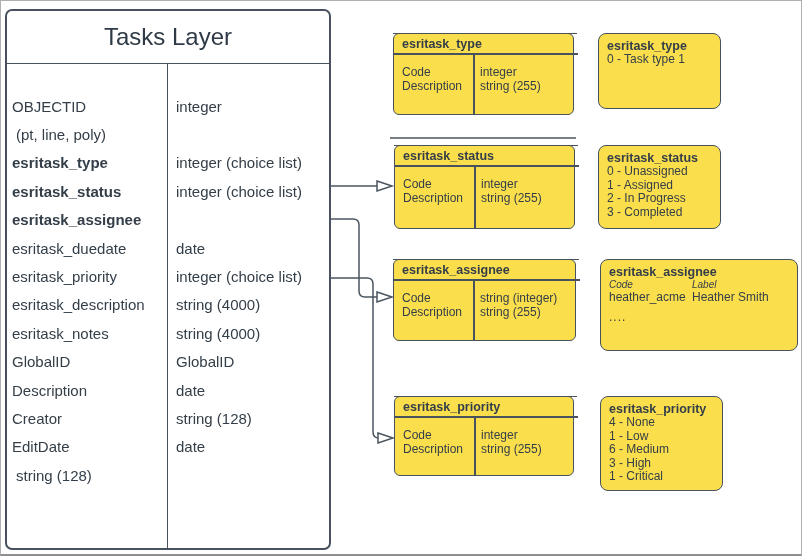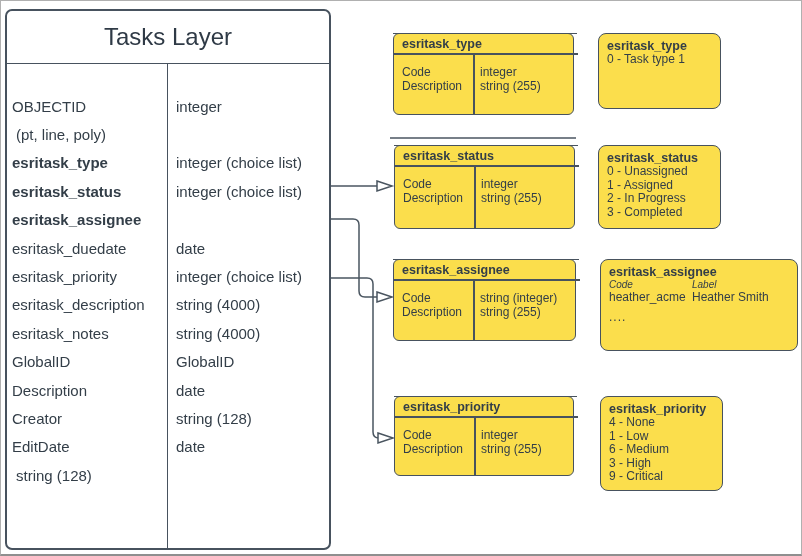--- a/index.html
+++ b/index.html
@@ -211,14 +211,14 @@
   </div>
   <div class="av-more">....</div>
 </div>
 
 <div class="val-box" style="left:599px;top:395px;width:123px;height:95px">
   <div class="vb-title">esritask_priority</div>
   <div>4 - None</div>
   <div>1 - Low</div>
   <div>6 - Medium</div>
   <div>3 - High</div>
-  <div>9 - Critical</div>
+  <div>1 - Critical</div>
 </div>
 
 </body></html>

